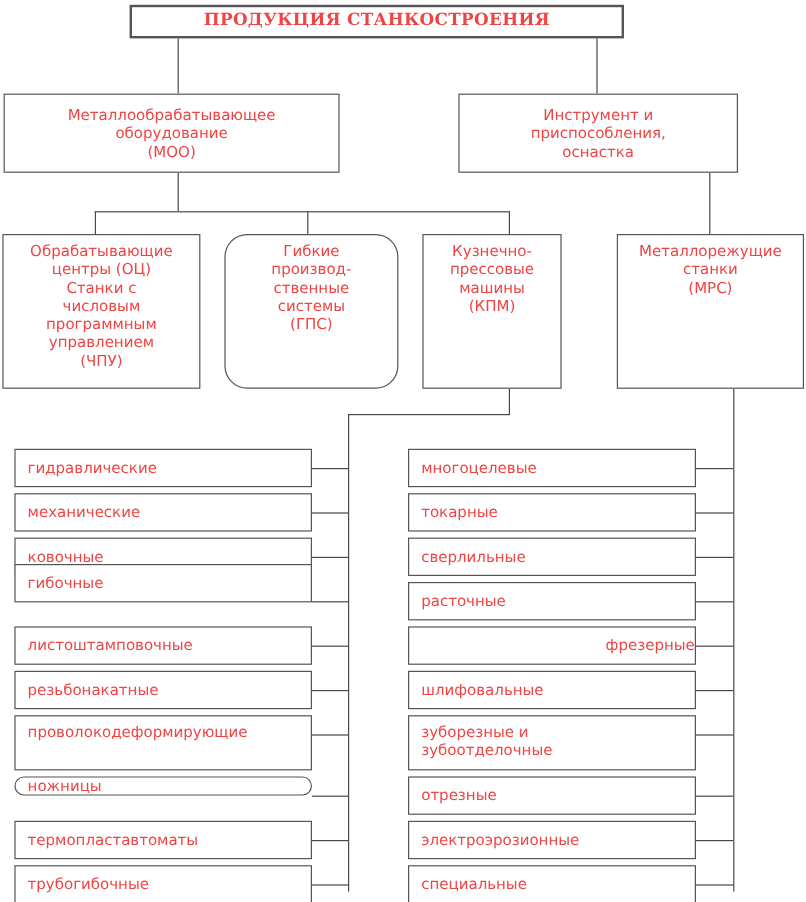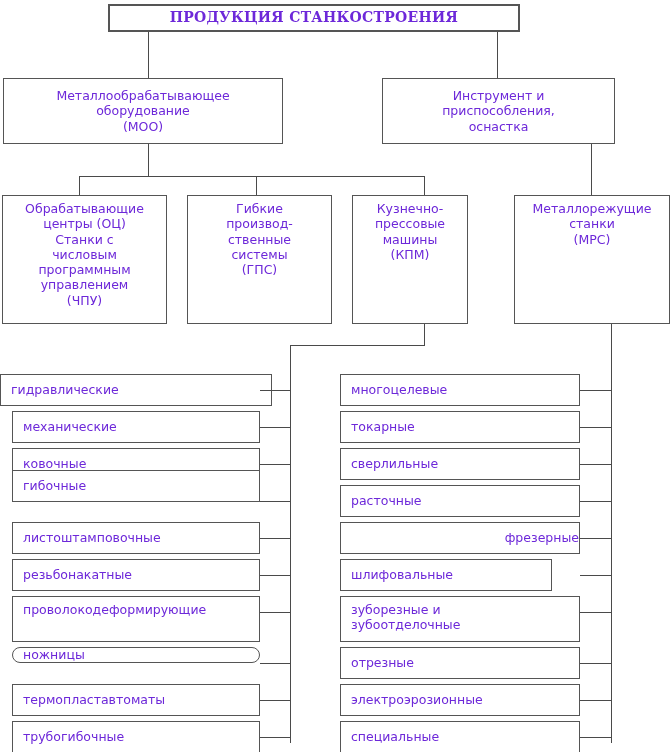--- a/index.html
+++ b/index.html
@@ -17,21 +17,21 @@
   }
   .box {
     position: absolute;
     box-sizing: border-box;
     border: 1px solid #555555;
     background: #ffffff;
     display: flex;
     justify-content: center;
     align-items: center;
     text-align: center;
-    color: #6d28d9;
+    color: #ef4444;
     line-height: 1.22;
     white-space: pre-line;
   }
   .box.title-box {
     border: 2px solid #555555;
     font-family: "DejaVu Serif", serif;
     font-weight: bold;
     font-size: 14px;
     letter-spacing: 0.3px;
   }
@@ -96,41 +96,41 @@
 
   <div class="box lvl3" style="left:2px; top:195px; width:165px; height:129px;">
     <span>Обрабатывающие
 центры (ОЦ)
 Станки с
 числовым
 программным
 управлением
 (ЧПУ)</span>
   </div>
-  <div class="box lvl3" style="left:187px; top:195px; width:145px; height:129px;">
+  <div class="box lvl3" style="left:187px; top:195px; width:145px; height:129px;border-radius:19px;">
     <span>Гибкие
 производ-
 ственные
 системы
 (ГПС)</span>
   </div>
   <div class="box lvl3" style="left:352px; top:195px; width:116px; height:129px;">
     <span>Кузнечно-
 прессовые
 машины
 (КПМ)</span>
   </div>
   <div class="box lvl3" style="left:514px; top:195px; width:156px; height:129px;">
     <span>Металлорежущие
 станки
 (МРС)</span>
   </div>
 
   <div id="leaf-layer">
-      <div class="box leaf" style="left: 0; top: 374px; width: 272px; height: 32px;"><span>гидравлические</span></div>
+      <div class="box leaf" style="left: 12px; top: 374px; width: 248px; height: 32px;"><span>гидравлические</span></div>
       <div class="ln h" style="left: 260px; top: 390px; width: 30px;"></div>
       <div class="box leaf" style="left: 12px; top: 411px; width: 248px; height: 32px;"><span>механические</span></div>
       <div class="ln h" style="left: 260px; top: 427px; width: 30px;"></div>
       <div class="box leaf" style="left: 12px; top: 448px; width: 248px; height: 32px;"><span>ковочные</span></div>
       <div class="ln h" style="left: 260px; top: 464px; width: 30px;"></div>
       <div class="box leaf" style="left: 12px; top: 470px; width: 248px; height: 32px;"><span>гибочные</span></div>
       <div class="ln h" style="left: 260px; top: 501px; width: 30px;"></div>
       <div class="box leaf" style="left: 12px; top: 522px; width: 248px; height: 32px;"><span>листоштамповочные</span></div>
       <div class="ln h" style="left: 260px; top: 538px; width: 30px;"></div>
       <div class="box leaf" style="left: 12px; top: 559px; width: 248px; height: 32px;"><span>резьбонакатные</span></div>
@@ -146,21 +146,21 @@
       <div class="box leaf" style="left: 340px; top: 374px; width: 240px; height: 32px;"><span>многоцелевые</span></div>
       <div class="ln h" style="left: 580px; top: 390px; width: 31px;"></div>
       <div class="box leaf" style="left: 340px; top: 411px; width: 240px; height: 32px;"><span>токарные</span></div>
       <div class="ln h" style="left: 580px; top: 427px; width: 31px;"></div>
       <div class="box leaf" style="left: 340px; top: 448px; width: 240px; height: 32px;"><span>сверлильные</span></div>
       <div class="ln h" style="left: 580px; top: 464px; width: 31px;"></div>
       <div class="box leaf" style="left: 340px; top: 485px; width: 240px; height: 32px;"><span>расточные</span></div>
       <div class="ln h" style="left: 580px; top: 501px; width: 31px;"></div>
       <div class="box leaf" style="left: 340px; top: 522px; width: 240px; height: 32px; justify-content: flex-end;"><span>фрезерные</span></div>
       <div class="ln h" style="left: 580px; top: 538px; width: 31px;"></div>
-      <div class="box leaf" style="left: 340px; top: 559px; width: 212px; height: 32px; text-align: center;"><span>шлифовальные</span></div>
+      <div class="box leaf" style="left: 340px; top: 559px; width: 240px; height: 32px; text-align: center;"><span>шлифовальные</span></div>
       <div class="ln h" style="left: 580px; top: 575px; width: 31px;"></div>
       <div class="box leaf tall" style="left: 340px; top: 596px; width: 240px; height: 46px;"><span>зуборезные и
 зубоотделочные</span></div>
       <div class="ln h" style="left: 580px; top: 612px; width: 31px;"></div>
       <div class="box leaf" style="left: 340px; top: 647px; width: 240px; height: 32px;"><span>отрезные</span></div>
       <div class="ln h" style="left: 580px; top: 663px; width: 31px;"></div>
       <div class="box leaf" style="left: 340px; top: 684px; width: 240px; height: 32px;"><span>электроэрозионные</span></div>
       <div class="ln h" style="left: 580px; top: 700px; width: 31px;"></div>
       <div class="box leaf" style="left: 340px; top: 721px; width: 240px; height: 32px;"><span>специальные</span></div>
       <div class="ln h" style="left: 580px; top: 737px; width: 31px;"></div>

